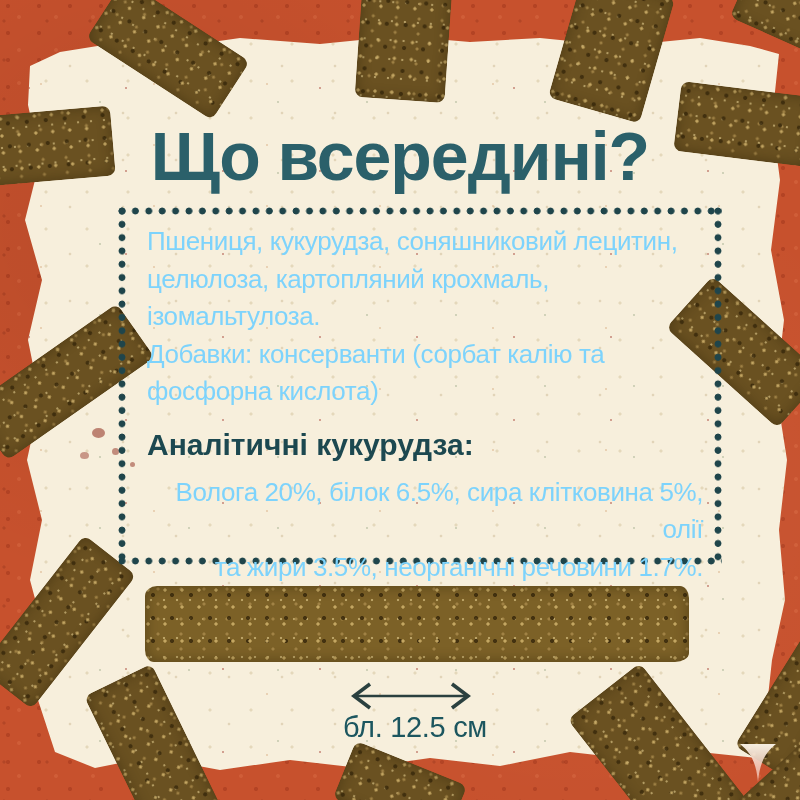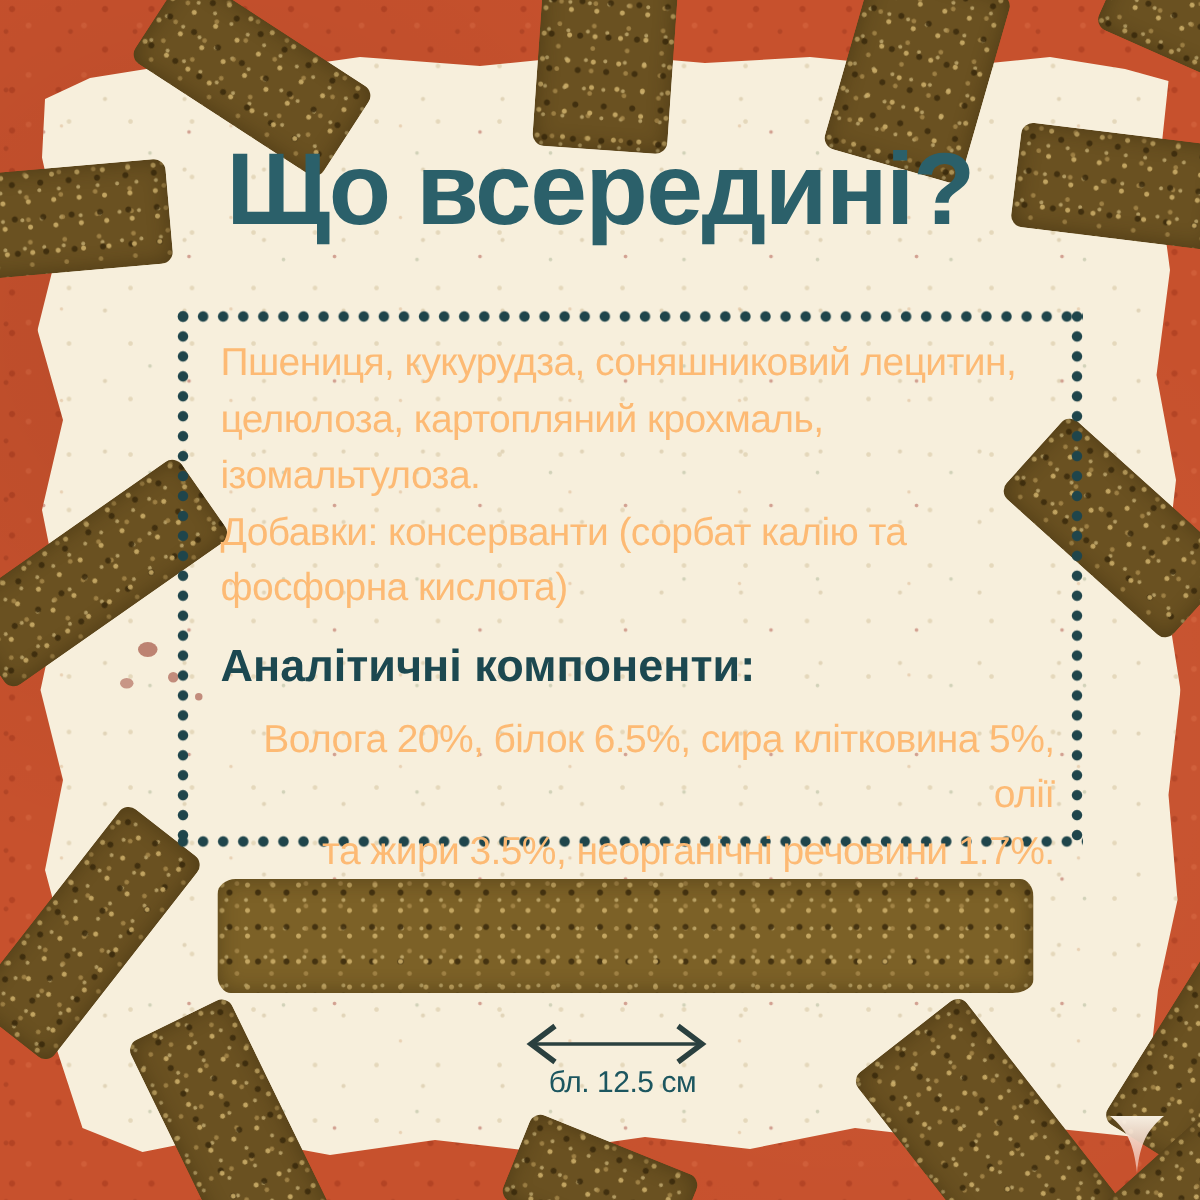--- a/index.html
+++ b/index.html
@@ -62,32 +62,32 @@
   
   .dotted-box{position:absolute;left:118px;top:207px;width:604px;height:358px;}
   .dot-h{position:absolute;left:0;width:604px;height:8px;
     background-image:radial-gradient(circle at 4px 4px, #1f454b 3.1px, transparent 3.8px);
     background-size:13.4px 8px;background-repeat:repeat-x;}
   .dot-v{position:absolute;top:0;width:8px;height:358px;
     background-image:radial-gradient(circle at 4px 4px, #1f454b 3.1px, transparent 3.8px);
     background-size:8px 13.3px;background-repeat:repeat-y;}
   .box-content{position:absolute;left:29px;top:16px;width:556px;}
   h1.title{
-    position:absolute;left:0;top:86px;width:800px;margin:0;text-align:center;
+    position:absolute;left:0;top:116px;width:800px;margin:0;text-align:center;
     font-size:68px;line-height:80px;font-weight:bold;letter-spacing:-1px;color:#2b606a;
   }
   h2.sec{margin:0 0 9px 0;font-size:30px;line-height:40px;font-weight:bold;color:#1c4850;}
-  p.body{margin:0 0 14px 0;font-size:26px;line-height:37.5px;color:#fdba74;
+  p.body{margin:0 0 14px 0;font-size:26px;line-height:37.5px;color:#7dd3fc;
     letter-spacing:-.4px;white-space:pre-line;}
   p.body.last{margin-bottom:0;text-align:right;}
   h2.sec.second{margin-top:14px;}
   .measure-arrow{position:absolute;left:349px;top:679px;}
   .measure-label{
     position:absolute;left:315px;top:711px;width:200px;text-align:center;
-    font-size:20px;color:#1c565f;letter-spacing:-.3px;
+    font-size:29px;color:#1c565f;letter-spacing:-.3px;
   }
   .corner-marker{position:absolute;left:738px;top:742px;}
 </style>
 </head>
 <body>
 
 <div class="canvas">
 
   <div class="bg"></div>
   <div class="paper"></div>
@@ -118,21 +118,21 @@
     <div class="dot-h" style="top:0;"></div>
     <div class="dot-h" style="bottom:0;"></div>
     <div class="dot-v" style="left:0;"></div>
     <div class="dot-v" style="right:0;"></div>
 
     <div class="box-content">
       <p class="body">Пшениця, кукурудза, соняшниковий лецитин,
 целюлоза, картопляний крохмаль, ізомальтулоза.
 Добавки: консерванти (сорбат калію та
 фосфорна кислота)</p>
-      <h2 class="sec second">Аналітичні компоненти:</h2>
+      <h2 class="sec second">Аналітичні кукурудза:</h2>
       <p class="body last">Волога 20%, білок 6.5%, сира клітковина 5%, олії
 та жири 3.5%, неорганічні речовини 1.7%.</p>
     </div>
   </div>
 
   <div class="stick featured" style="left:145px;top:586px;width:544px;height:76px;"></div>
 
   <div class="measure-arrow">
     <svg width="124" height="34" viewBox="0 0 124 34">
       <path d="M21 5 L5 17 L21 29" fill="none" stroke="#2a403f" stroke-width="3.6"></path>

